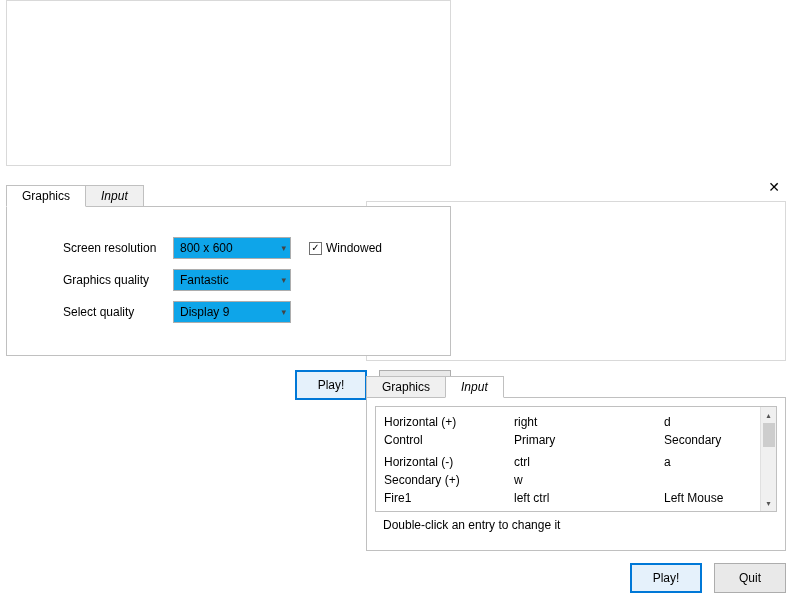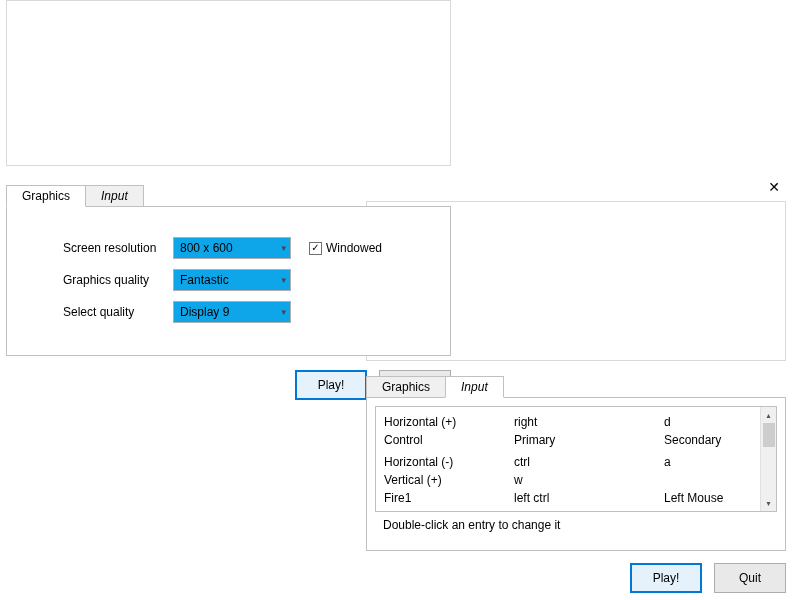--- a/index.html
+++ b/index.html
@@ -265,21 +265,21 @@
             <span class="c1">Control</span>
             <span class="c2">Primary</span>
             <span class="c3">Secondary</span>
           </div>
           <div class="trow">
             <span class="c1">Horizontal (-)</span>
             <span class="c2">ctrl</span>
             <span class="c3">a</span>
           </div>
           <div class="trow">
-            <span class="c1">Vertical (+)</span>
+            <span class="c1">Secondary (+)</span>
             <span class="c3">w</span>
           </div>
           <div class="trow">
             <span class="c1">Fire1</span>
             <span class="c2">left ctrl</span>
             <span class="c3">Left Mouse</span>
           </div>
         </div>
         <div class="scrollbar">
           <div class="up">▴</div>

